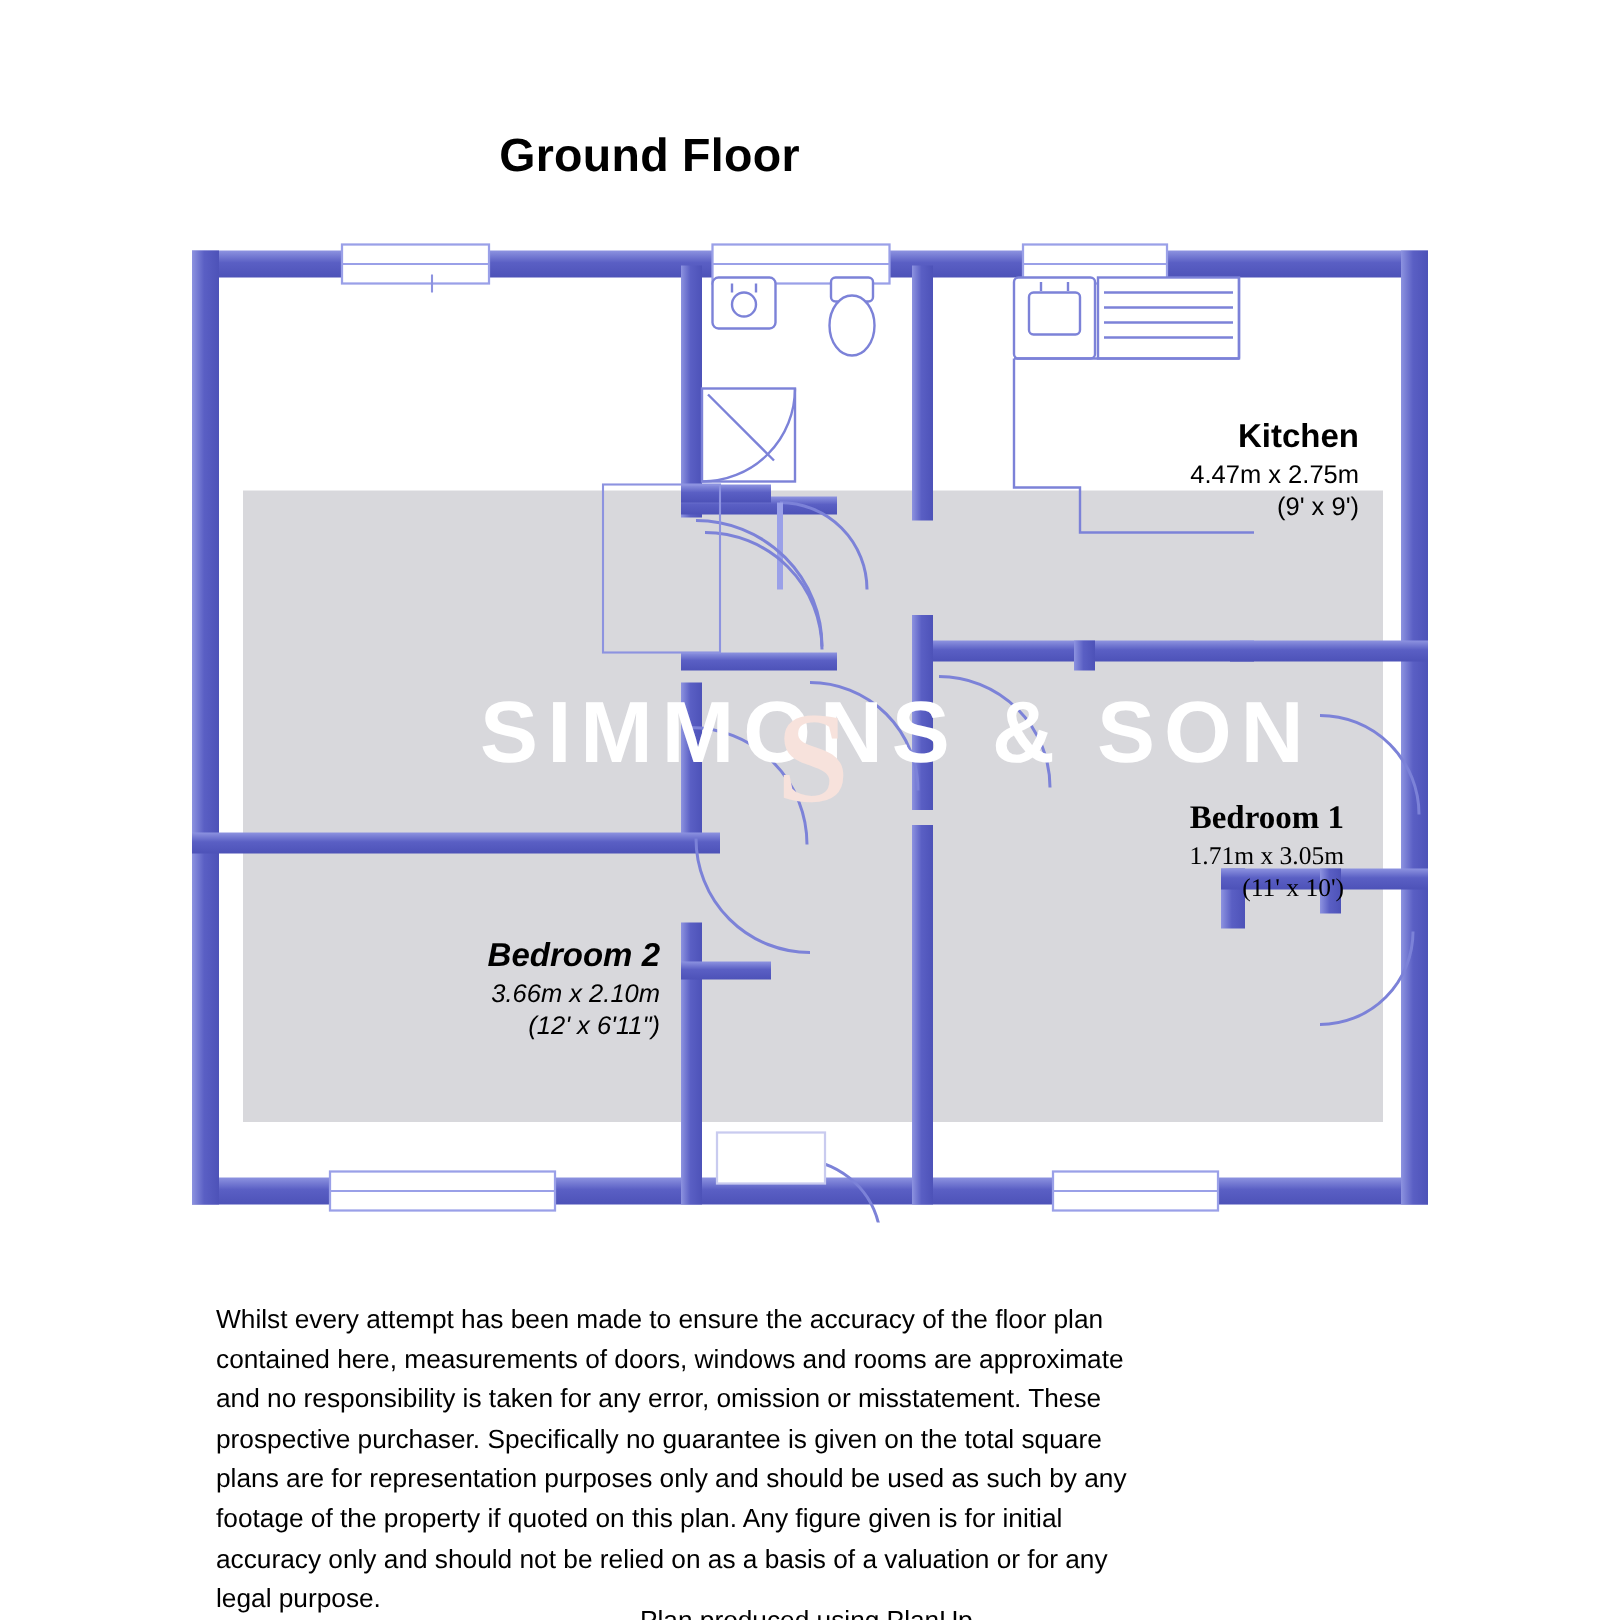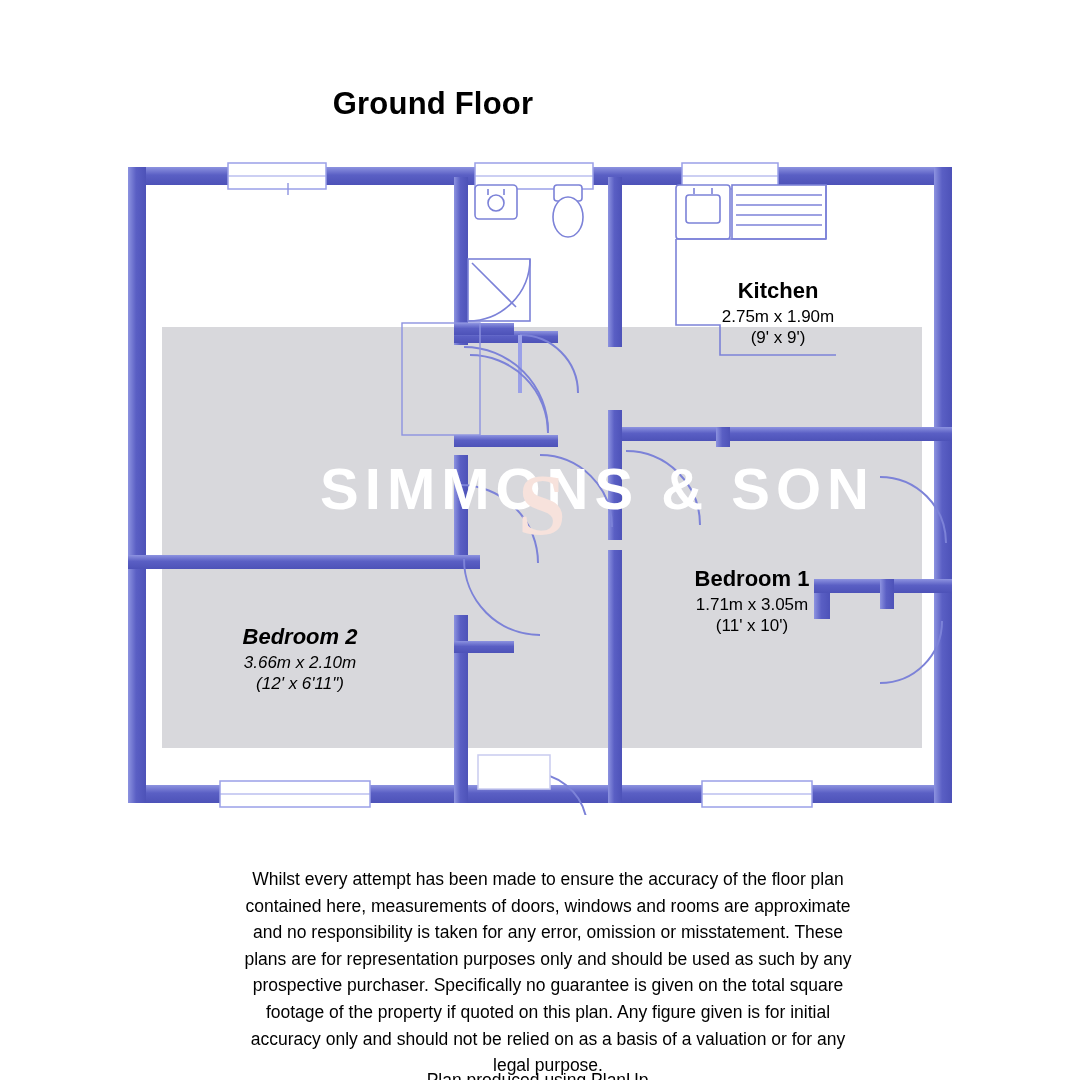--- a/index.html
+++ b/index.html
@@ -36,42 +36,42 @@
     left: 120px;
     top: 155px;
     width: 840px;
     height: 660px;
   }
   #floorplan svg { display: block; }
 
   
   .room-label {
     position: absolute;
-    text-align: center;
+    text-align: right;
     line-height: 1.22;
     white-space: nowrap;
   }
   .room-label .name {
     font-size: 22px;
     font-weight: bold;
     display: block;
     margin-bottom: 2px;
   }
   .room-label .dim {
     font-size: 17px;
     display: block;
   }
   .room-label .dim-imp {
     font-size: 17px;
     display: block;
   }
 
   #label-lounge   { left: 168px; top: 328px; width: 256px; }
   #label-kitchen  { left: 650px; top: 278px; width: 256px; }
-  #label-bed1     { left: 608px; top: 566px; width: 288px; }
+  #label-bed1     { left: 608px; top: 532px; width: 288px; font-family: Liberation Serif, serif; }
   #label-bed2     { left: 160px; top: 624px; width: 280px; font-style: italic; }
 
   
   #watermark {
     position: absolute;
     left: 0;
     top: 455px;
     width: 875px;
     text-align: right;
     font-size: 58px;
@@ -91,24 +91,23 @@
     font-weight: bold;
     font-family: "Liberation Serif", serif;
     text-align: center;
     line-height: 100px;
     pointer-events: none;
   }
 
   
   #disclaimer {
     position: absolute;
-    left: 158px;
+    left: 144px;
     top: 866px;
     width: 780px;
-    text-align: center;
     font-size: 17.5px;
     line-height: 1.52;
   }
   #disclaimer .line { display: block; }
   #credit {
     position: absolute;
     left: 0;
     top: 1042px;
     width: 1080px;
     text-align: center;
@@ -265,41 +264,41 @@
       </g>
     </svg>
   </div>
 
   <div id="watermark">SIMMONS &amp; SON</div>
   <div id="watermark-mark">S</div>
 
 
   <div class="room-label" id="label-kitchen">
     <span class="name">Kitchen</span>
-    <span class="dim">2.75m x 1.90m</span>
+    <span class="dim">4.47m x 2.75m</span>
     <span class="dim-imp">(9' x 9')</span>
   </div>
 
   <div class="room-label" id="label-bed1">
     <span class="name">Bedroom 1</span>
     <span class="dim">1.71m x 3.05m</span>
     <span class="dim-imp">(11' x 10')</span>
   </div>
 
   <div class="room-label" id="label-bed2">
     <span class="name">Bedroom 2</span>
     <span class="dim">3.66m x 2.10m</span>
     <span class="dim-imp">(12' x 6'11")</span>
   </div>
 
   <div id="disclaimer">
     <span class="line">Whilst every attempt has been made to ensure the accuracy of the floor plan</span>
     <span class="line">contained here, measurements of doors, windows and rooms are approximate</span>
     <span class="line">and no responsibility is taken for any error, omission or misstatement. These</span>
+    <span class="line">prospective purchaser. Specifically no guarantee is given on the total square</span>
     <span class="line">plans are for representation purposes only and should be used as such by any</span>
-    <span class="line">prospective purchaser. Specifically no guarantee is given on the total square</span>
     <span class="line">footage of the property if quoted on this plan. Any figure given is for initial</span>
     <span class="line">accuracy only and should not be relied on as a basis of a valuation or for any</span>
     <span class="line">legal purpose.</span>
   </div>
   <div id="credit">Plan produced using PlanUp.</div>
 
 </div>
 
 </body></html>

